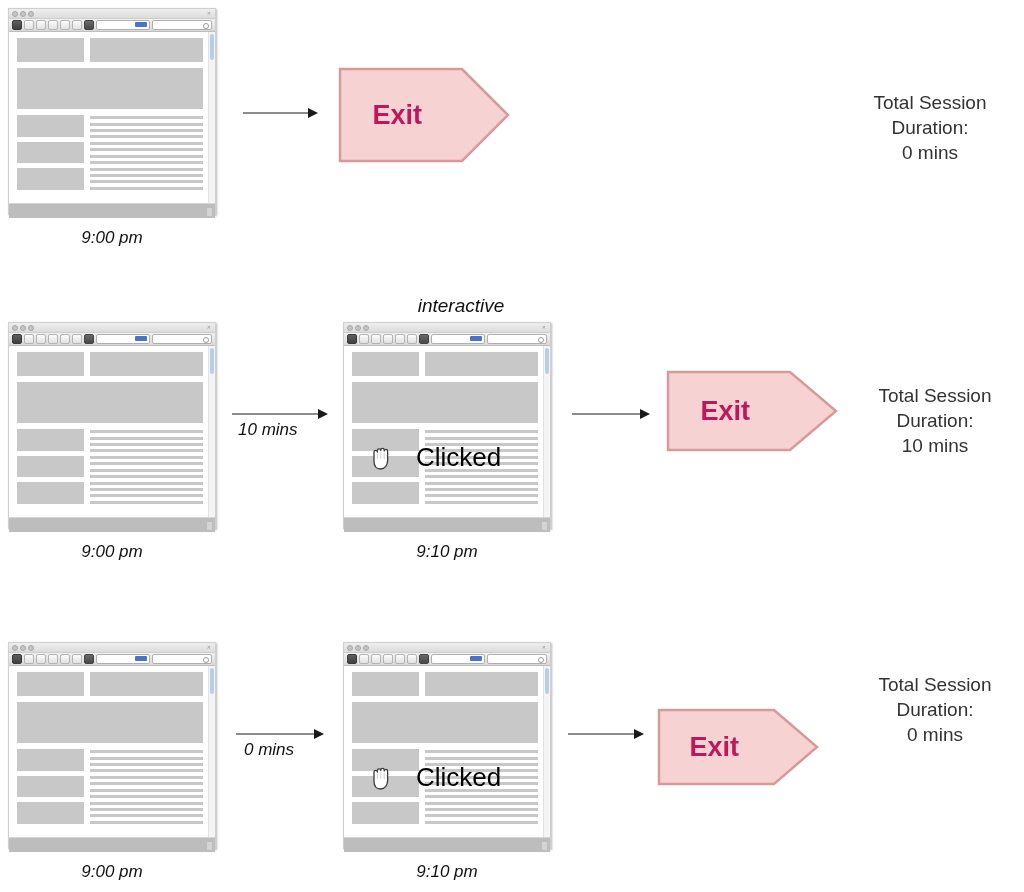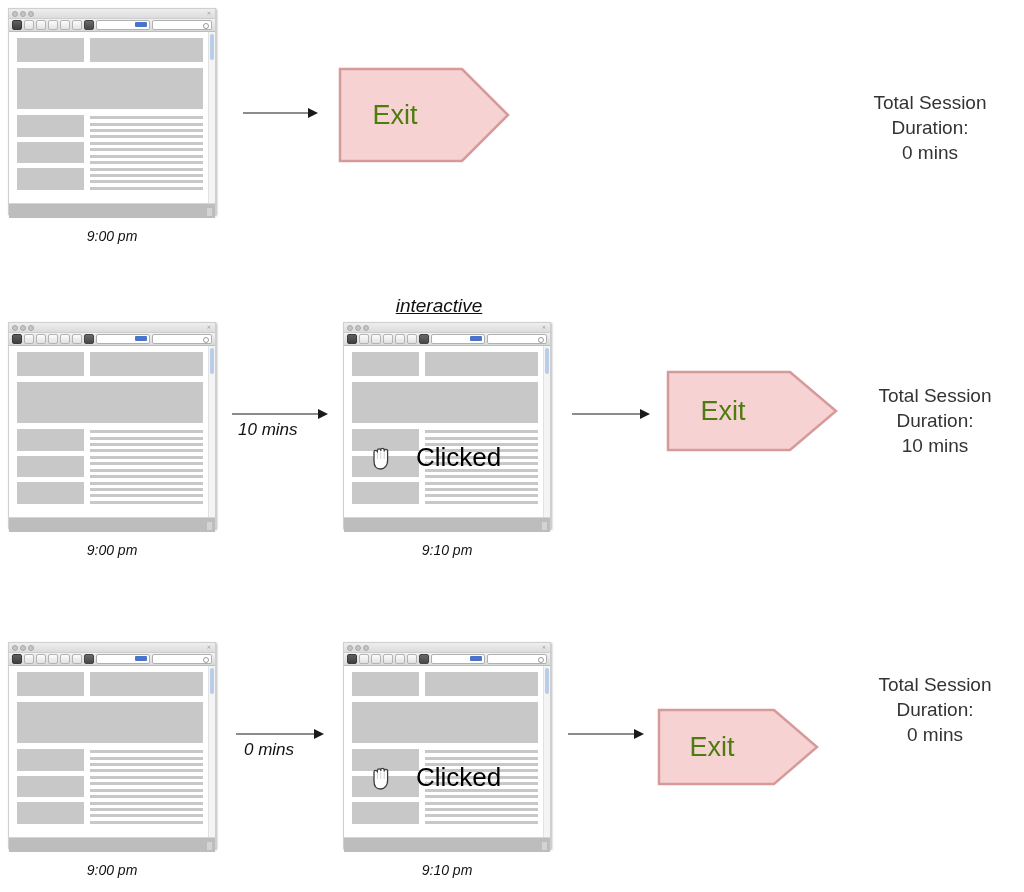--- a/index.html
+++ b/index.html
@@ -245,30 +245,30 @@
   .exit-shape {
     position: absolute;
     display: flex;
     align-items: center;
   }
   .exit-shape svg { position: absolute; left: 0; top: 0; }
   .exit-label {
     position: relative;
     z-index: 2;
     font-size: 27px;
-    font-weight: normal;
-    color: #4d7c0f;
+    font-weight: bold;
+    color: #be185d;
     padding-left: 20%;
   }
 
   
   .time-caption {
     position: absolute;
     font-style: italic;
-    font-size: 14px;
+    font-size: 17px;
     color: #111;
     text-align: center;
     white-space: nowrap;
   }
   .mode-label {
     position: absolute;
     font-style: italic;
     font-size: 19px;
     color: #111;
     text-align: center;
@@ -365,21 +365,21 @@
 
   <div class="duration-note" style="left:836px; top:90px; width:188px;">
     <div>Total Session</div>
     <div>Duration:</div>
     <div>0 mins</div>
   </div>
 </div>
 
 <div class="row" id="row-2">
 
-  <div class="mode-label" style="left:334px; top:5px; width:210px;text-decoration:underline;">interactive</div>
+  <div class="mode-label" style="left:356px; top:5px; width:210px;">interactive</div>
 
   <div class="browser" style="left:8px; top:32px; width:208px; height:207px;">
     <div class="titlebar">
       <span class="lights">
           <i></i>
           <i></i>
           <i></i>
         </span>
       <span class="winclose">✕</span>
     </div>

